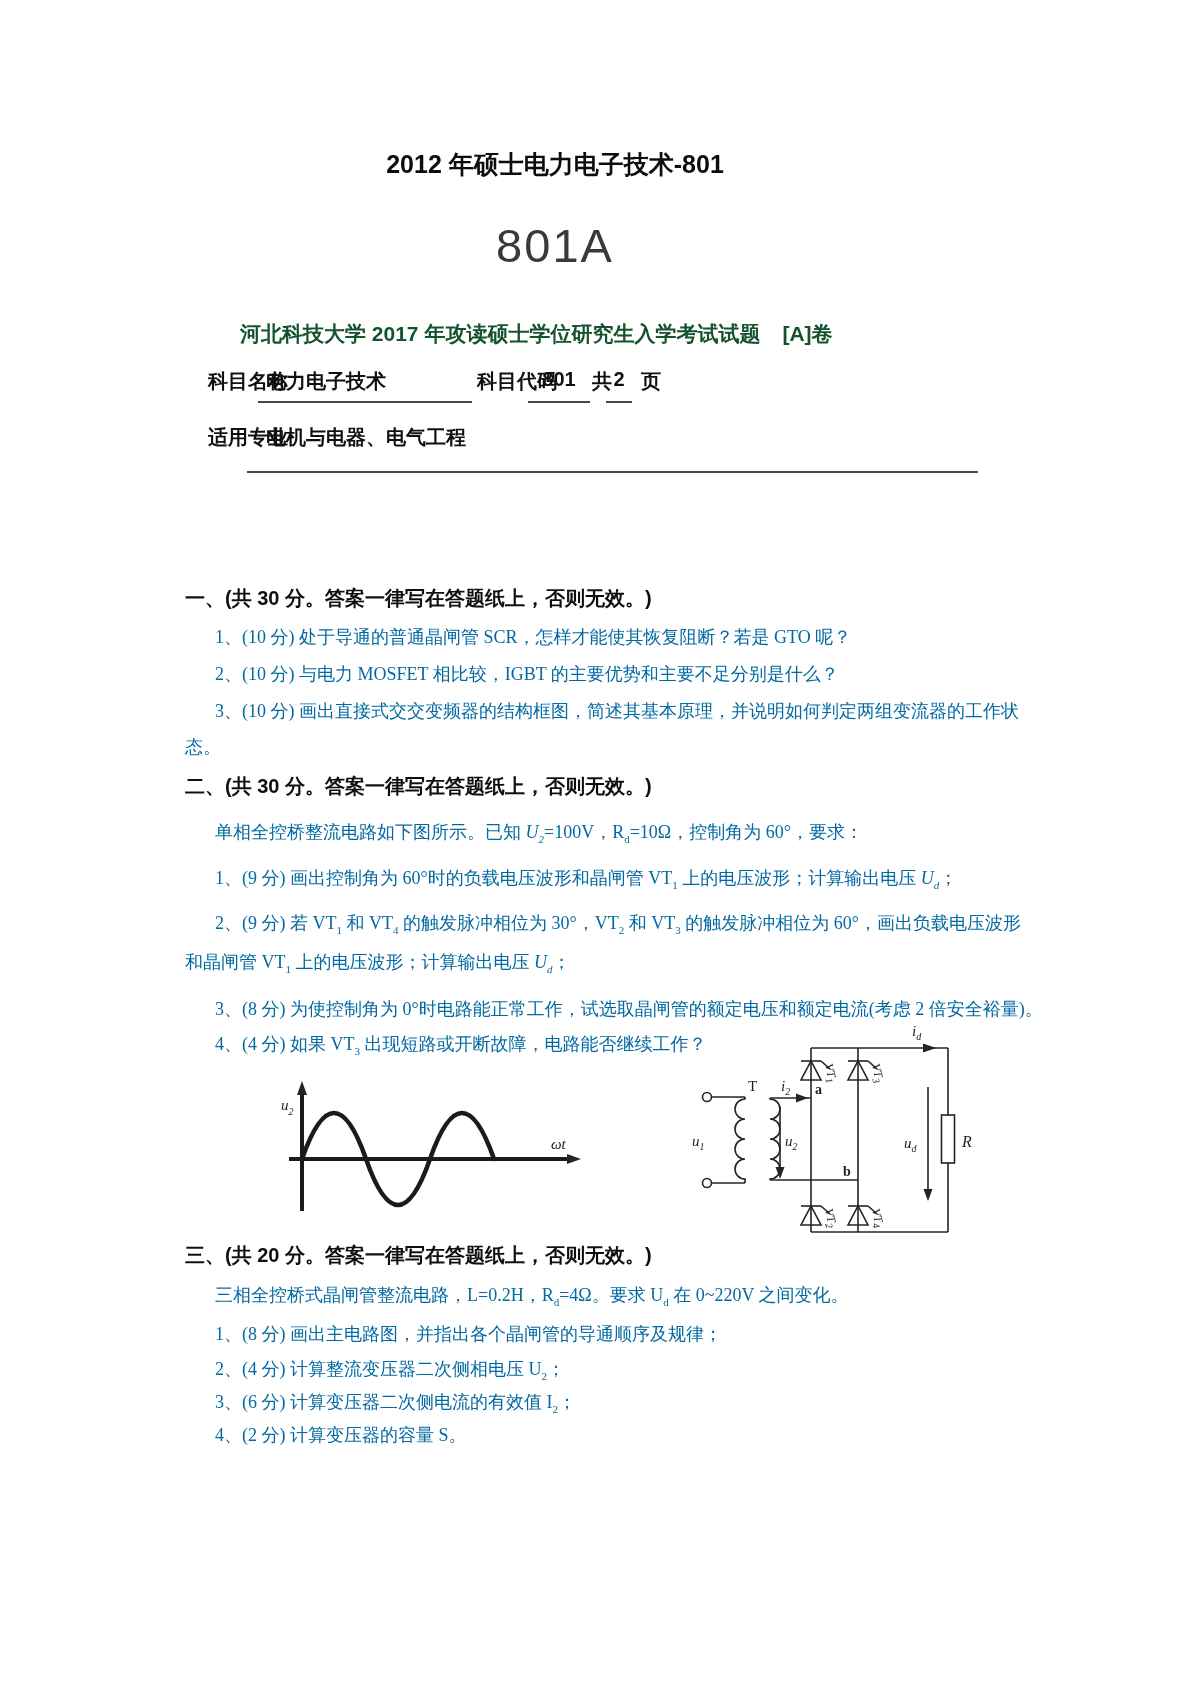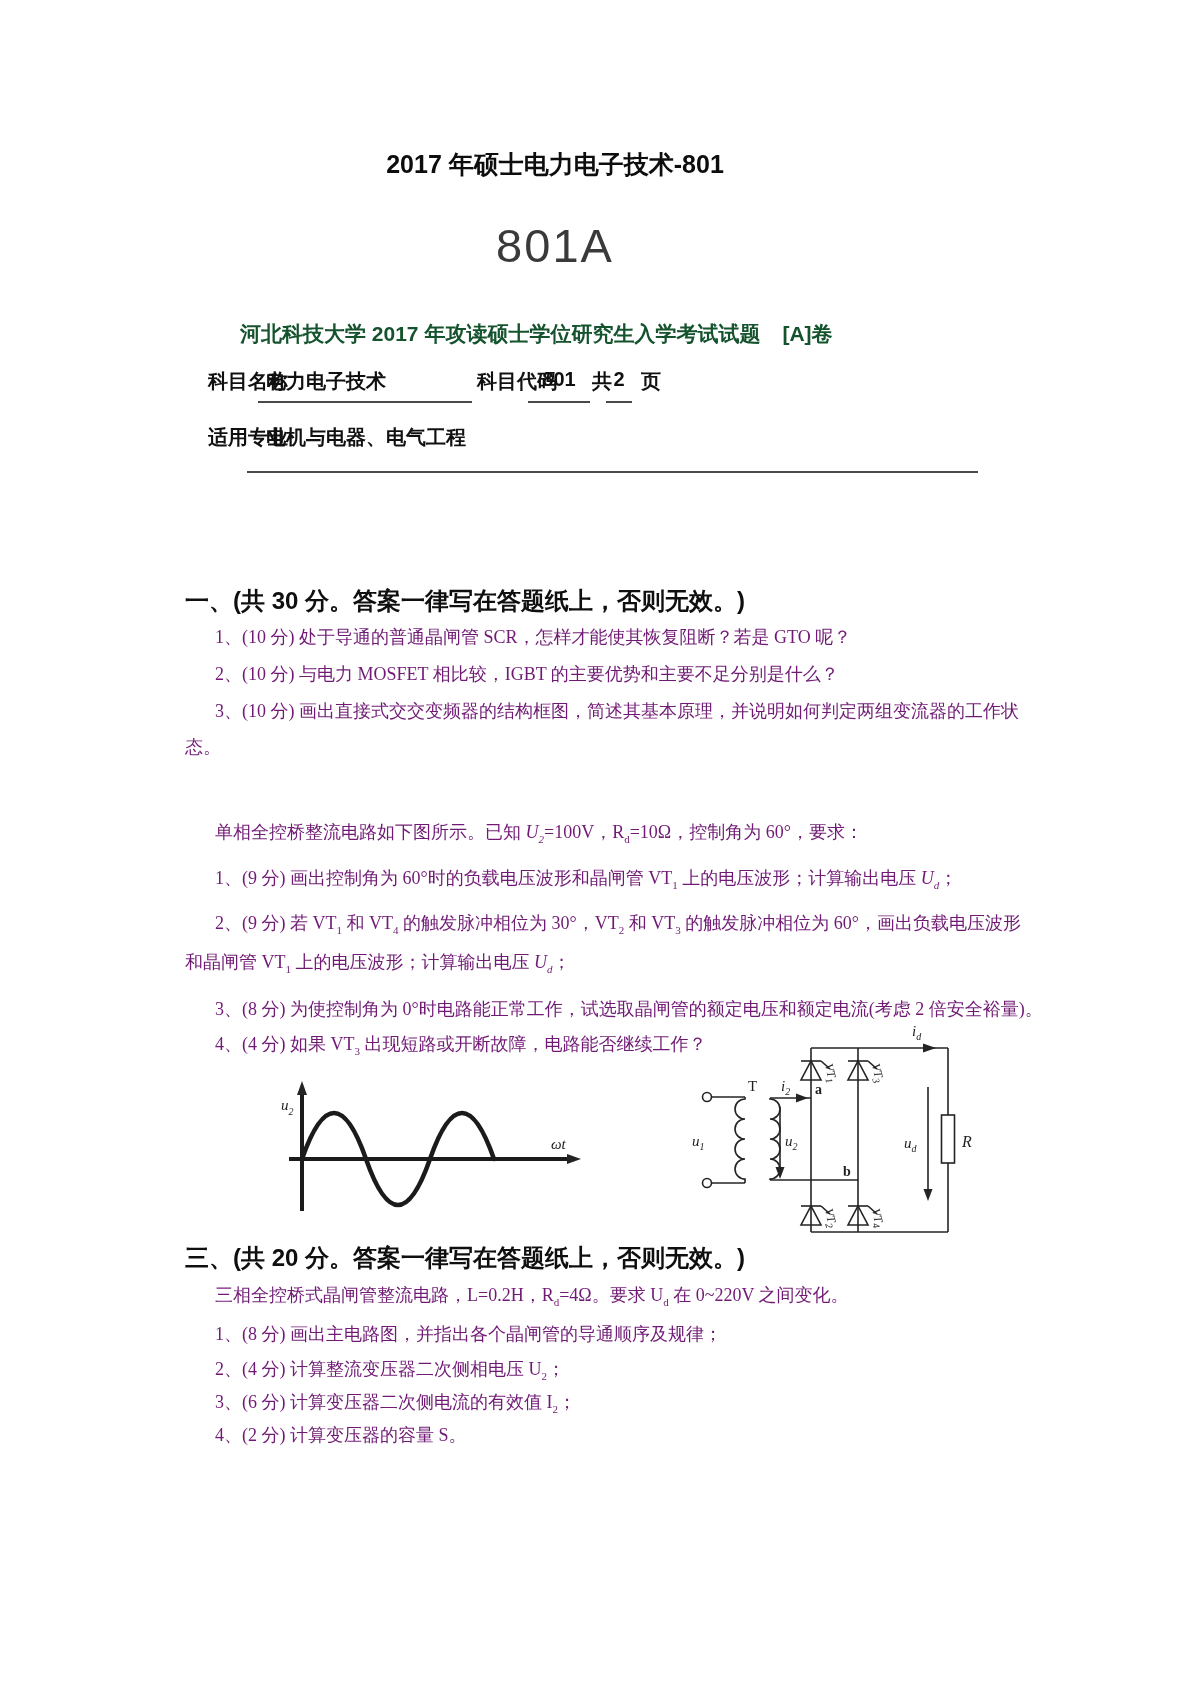--- a/index.html
+++ b/index.html
@@ -12,39 +12,39 @@
   .doc-title{left:0;right:80px;top:148px;text-align:center;
     font-family:"Liberation Sans",sans-serif;font-weight:bold;font-size:25px;color:#0d0d0d;}
   .paper-code{left:0;right:110px;top:218px;text-align:center;
     font-family:"Liberation Sans",sans-serif;font-size:47px;color:#3a3a3a;letter-spacing:2px;margin-left:30px;}
   .exam-title{left:240px;top:320px;font-family:"Liberation Sans",sans-serif;
     font-weight:bold;font-size:21px;color:#14532d;}
   .exam-title .variant{margin-left:22px;}
   .flabel{font-family:"Liberation Sans",sans-serif;font-weight:bold;font-size:20px;color:#101010;}
   .ul{position:absolute;height:0;border-bottom:2px solid #4a4a4a;}
   .h{position:absolute;white-space:nowrap;font-family:"Liberation Sans",sans-serif;
-    font-weight:bold;font-size:24px;color:#0f0f0f;}
-  .line{position:absolute;white-space:nowrap;font-size:18px;color:#701a75;}
+    font-weight:bold;font-size:20px;color:#0f0f0f;}
+  .line{position:absolute;white-space:nowrap;font-size:18px;color:#0369a1;}
   .line sub, sub{font-size:11px;}
   .it{font-style:italic;font-family:"Liberation Serif",serif;}
   svg{position:absolute;overflow:visible;}
   .st{stroke:#242424;stroke-width:1.6;fill:none;}
   .ah{fill:#242424;stroke:none;}
   .cl{font-family:"Liberation Serif",serif;font-style:italic;font-size:15px;fill:#1e1e1e;}
   .cb{font-family:"Liberation Serif",serif;font-weight:bold;font-size:14px;fill:#1e1e1e;font-style:normal;}
   .cn{font-family:"Liberation Serif",serif;font-size:15px;fill:#1e1e1e;font-style:normal;}
   .ss{font-size:10px;}
   .vt{font-family:"Liberation Serif",serif;font-style:italic;font-size:12px;fill:#1e1e1e;}
 </style>
 </head>
 <body>
 
 <div class="page">
 
-  <div class="abs doc-title">2017 年硕士电力电子技术-801</div>
+  <div class="abs doc-title">2012 年硕士电力电子技术-801</div>
   <div class="abs paper-code">801A</div>
 
   <div class="abs exam-title">
     <span>河北科技大学 2017 年攻读硕士学位研究生入学考试试题</span><span class="variant">[A]卷</span>
   </div>
 
   <div class="abs flabel" style="left:208px;top:368px">科目名称</div>
   <div class="abs flabel" style="left:266px;top:368px">电力电子技术</div>
   <div class="abs flabel" style="left:477px;top:368px">科目代码</div>
   <div class="abs flabel" style="left:528px;top:368px;width:62px;text-align:center">801</div>
@@ -59,20 +59,21 @@
   <div class="abs flabel" style="left:266px;top:424px">电机与电器、电气工程</div>
   <div class="ul" style="left:247px;top:471px;width:731px"></div>
 
 
   <div class="h" style="left:185px;top:585px">一、(共 30 分。答案一律写在答题纸上，否则无效。)</div>
   <div class="line" style="left:215px;top:625px"><span>1、(10 分) 处于导通的普通晶闸管 SCR，怎样才能使其恢复阻断？若是 GTO 呢？</span></div>
   <div class="line" style="left:215px;top:662px"><span>2、(10 分) 与电力 MOSFET 相比较，IGBT 的主要优势和主要不足分别是什么？</span></div>
   <div class="line" style="left:215px;top:699px"><span>3、(10 分) 画出直接式交交变频器的结构框图，简述其基本原理，并说明如何判定两组变流器的工作状</span></div>
   <div class="line" style="left:185px;top:735px"><span>态。</span></div>
 
+  <div class="h" style="left:185px;top:773px">二、(共 30 分。答案一律写在答题纸上，否则无效。)</div>
   <div class="line" style="left:215px;top:820px"><span>单相全控桥整流电路如下图所示。已知 </span><span class="it">U</span><sub class="it">2</sub><span>=100V，R</span><sub>d</sub><span>=10Ω，控制角为 60°，要求：</span></div>
   <div class="line" style="left:215px;top:866px"><span>1、(9 分) 画出控制角为 60°时的负载电压波形和晶闸管 VT</span><sub>1</sub><span> 上的电压波形；计算输出电压 </span><span class="it">U</span><sub class="it">d</sub><span>；</span></div>
   <div class="line" style="left:215px;top:911px"><span>2、(9 分) 若 VT</span><sub>1</sub><span> 和 VT</span><sub>4</sub><span> 的触发脉冲相位为 30°，VT</span><sub>2</sub><span> 和 VT</span><sub>3</sub><span> 的触发脉冲相位为 60°，画出负载电压波形</span></div>
   <div class="line" style="left:185px;top:950px"><span>和晶闸管 VT</span><sub>1</sub><span> 上的电压波形；计算输出电压 </span><span class="it">U</span><sub class="it">d</sub><span>；</span></div>
   <div class="line" style="left:215px;top:997px"><span>3、(8 分) 为使控制角为 0°时电路能正常工作，试选取晶闸管的额定电压和额定电流(考虑 2 倍安全裕量)。</span></div>
   <div class="line" style="left:215px;top:1032px"><span>4、(4 分) 如果 VT</span><sub>3</sub><span> 出现短路或开断故障，电路能否继续工作？</span></div>
 
   <svg style="left:275px;top:1080px" width="310" height="140" viewBox="0 0 310 140">
     <g>
       <line x1="27" y1="10" x2="27" y2="131" stroke="#1b1b1b" stroke-width="4"></line>

